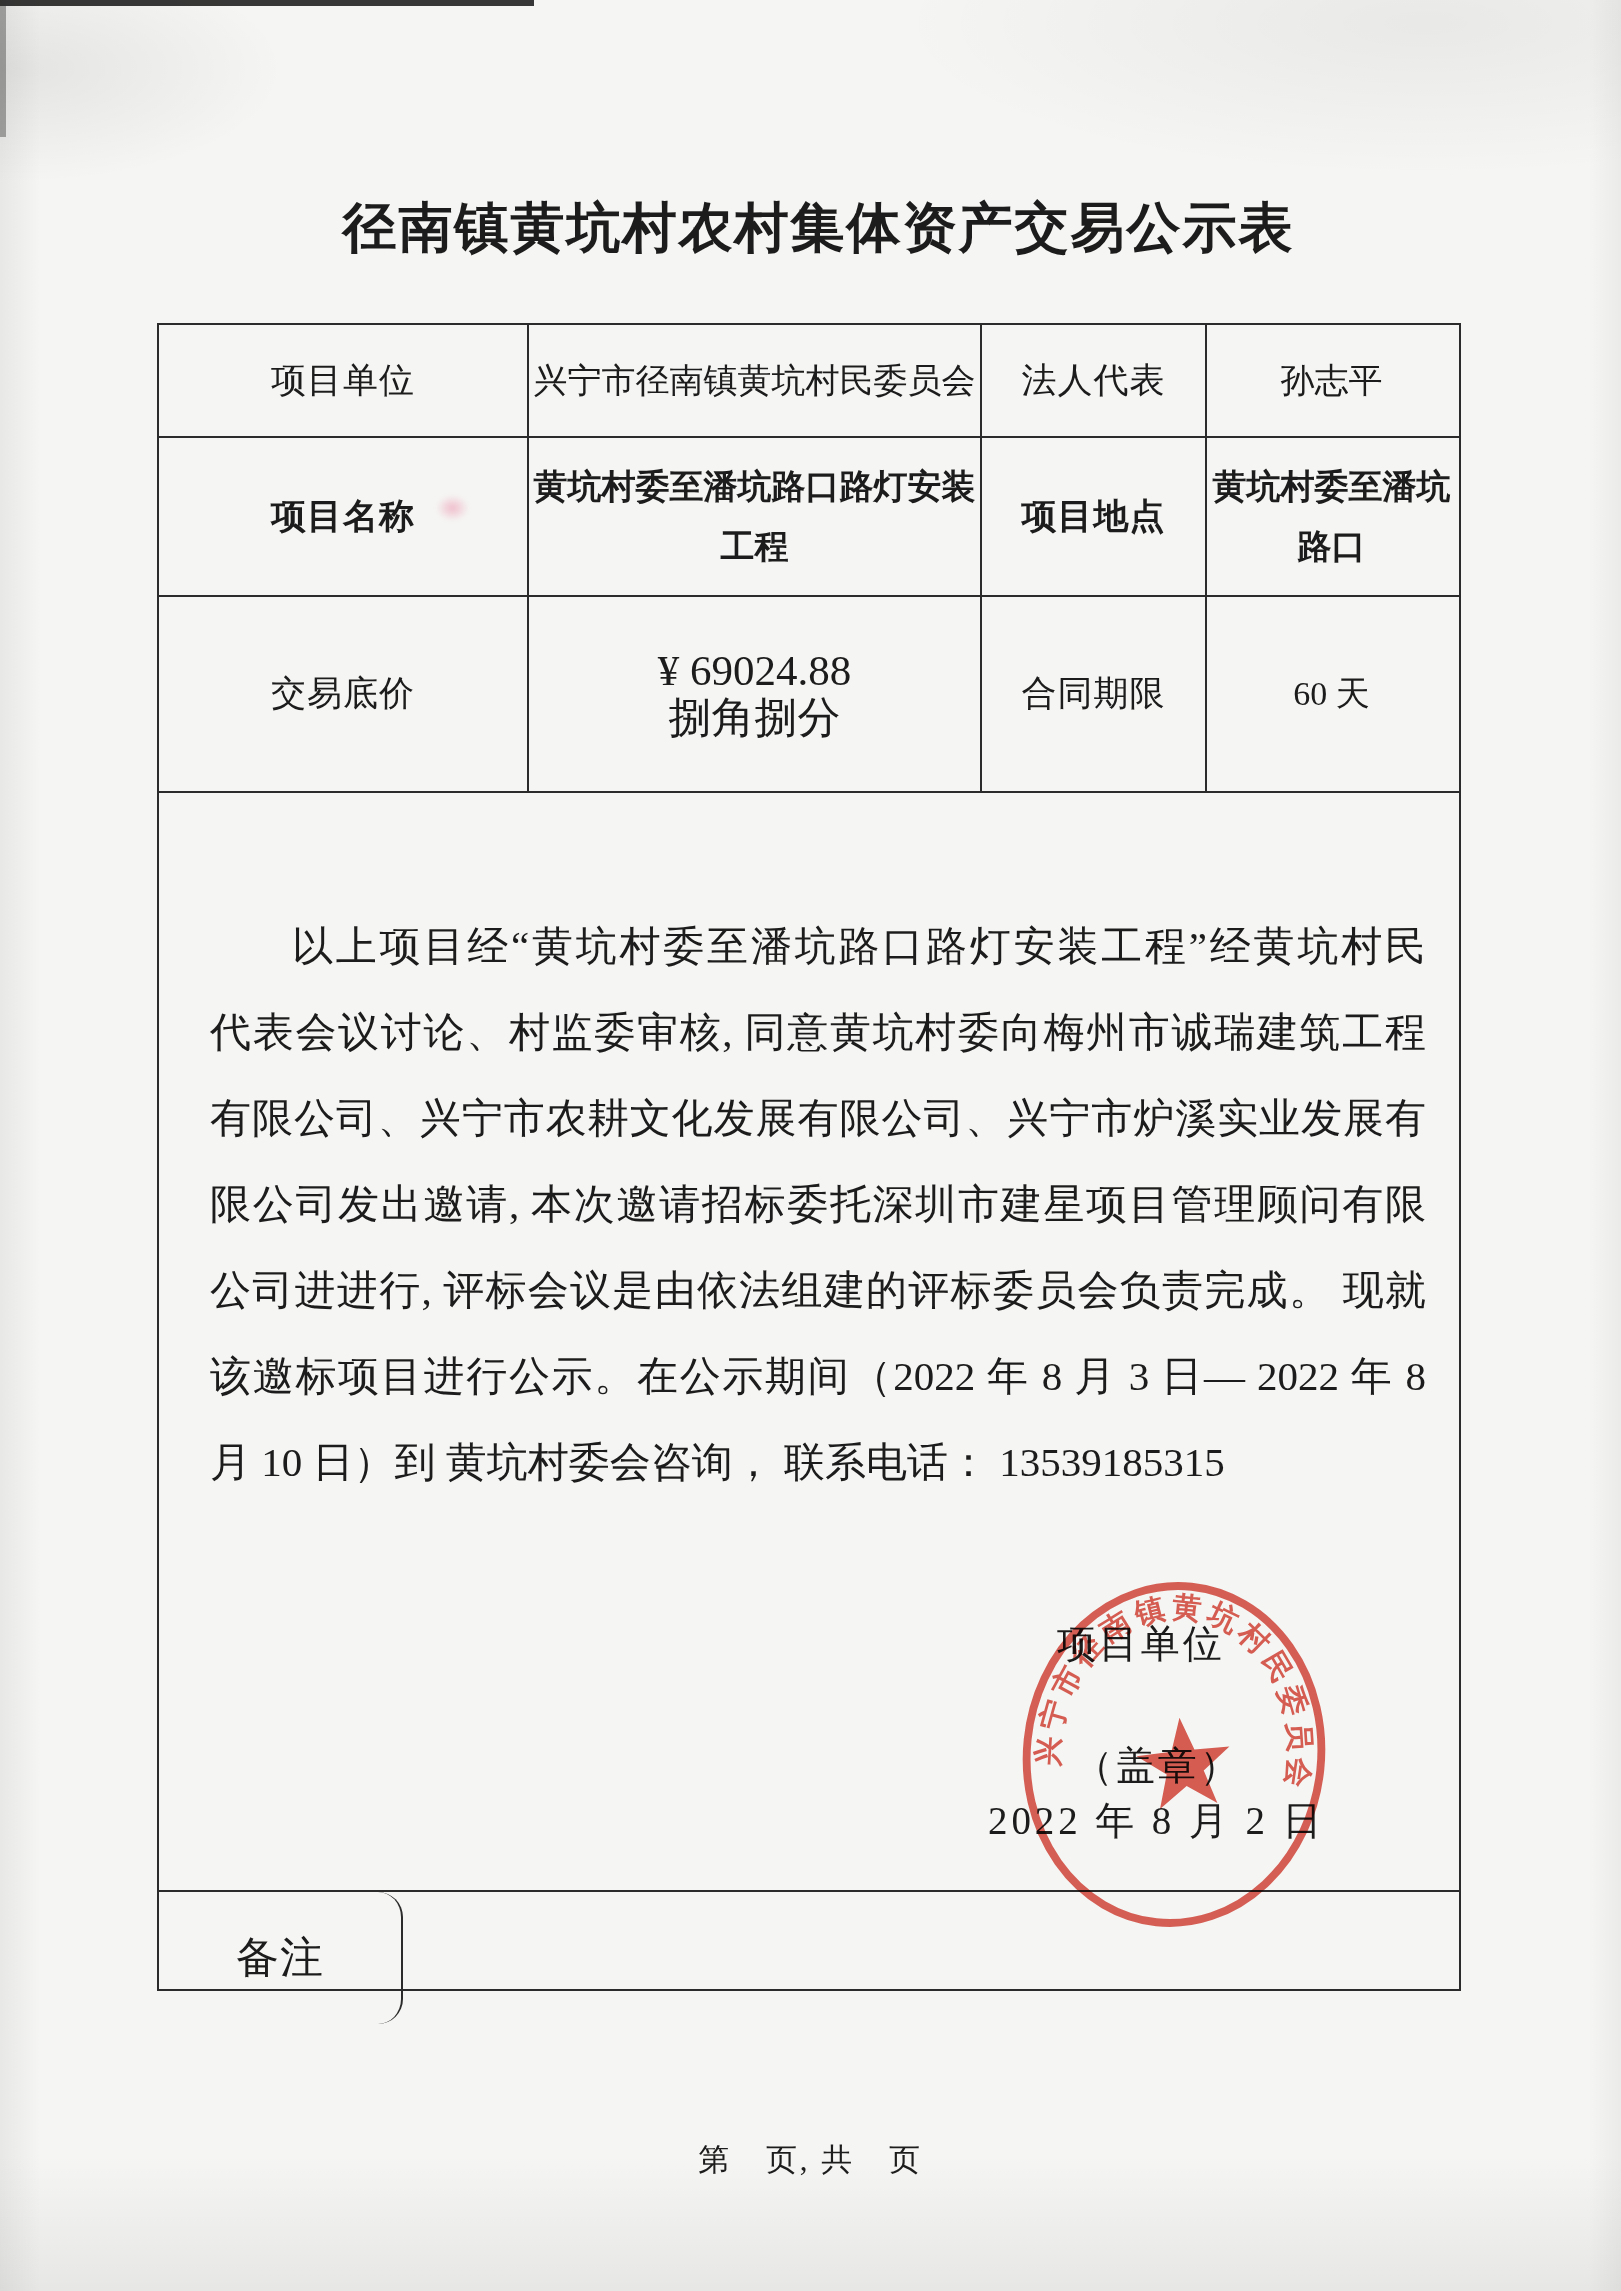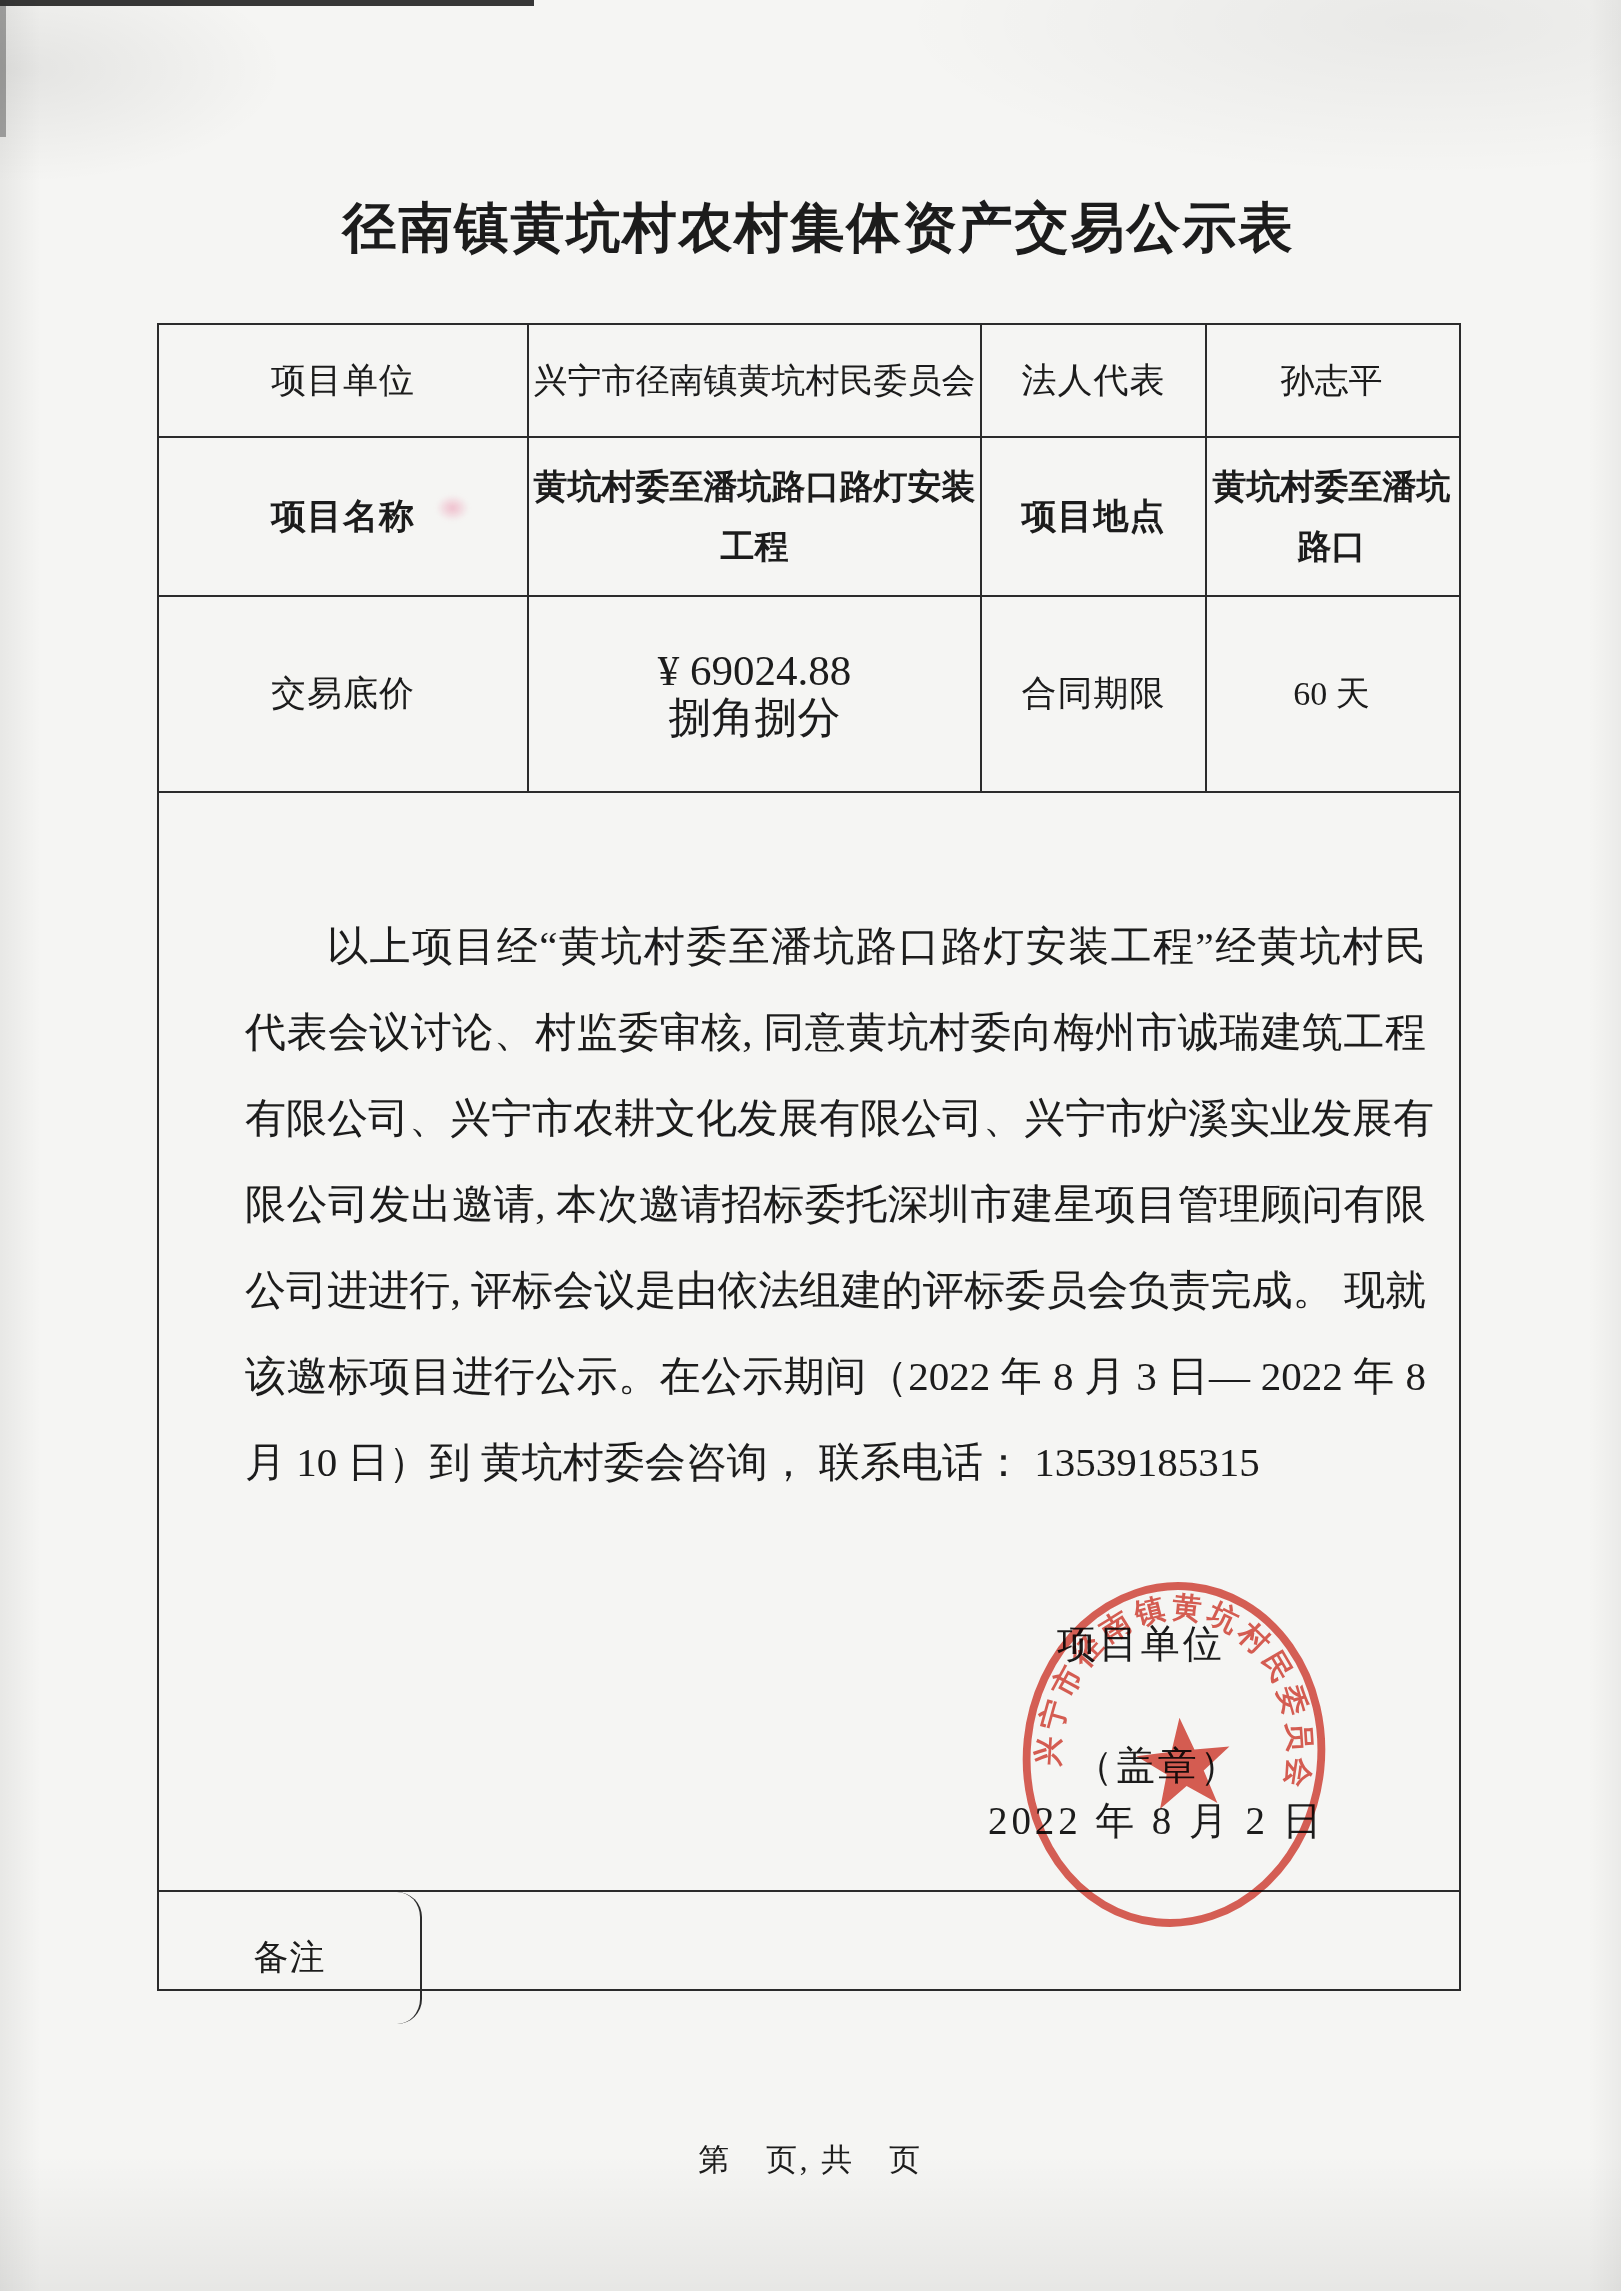--- a/index.html
+++ b/index.html
@@ -42,25 +42,25 @@
   .c1{width:370px;}
   .c2{width:453px;}
   .c3{width:225px;}
   .c4{width:249px;}
   .label-cell{font-size:35px;letter-spacing:1px;}
   .price-cell{flex-direction:column;line-height:47px;font-size:43px;}
   
   .body-cell{display:block;width:100%;border-right:none;padding:110px 33px 0 51px;
     font-size:41px;text-align:left;}
   .body-line{height:86px;line-height:86px;white-space:nowrap;
-    text-align:justify;text-align-last:justify;text-justify:inter-character;margin-left:35px;}
+    text-align:justify;text-align-last:justify;text-justify:inter-character;}
   .body-line.indent{text-indent:82px;}
   .body-line.last{text-align-last:left;white-space:normal;}
   
-  .remark-label{width:263px;font-size:35px;border-radius:25px;}
+  .remark-label{width:244px;font-size:43px;border-radius:25px;}
   .remark-value{flex:1;}
   
   .sig{position:absolute;font-size:39px;letter-spacing:2.9px;z-index:2;}
   .sig-unit{left:1057px;top:1617px;}
   .sig-seal{left:1074px;top:1707px;margin-top:32px;}
   .sig-date{left:988px;top:1794px;letter-spacing:3.9px;}
   
   .stamp{position:absolute;left:1017px;top:1576px;width:314px;height:357px;
     z-index:3;opacity:.88;mix-blend-mode:multiply;transform:rotate(6deg);pointer-events:none;}
   

